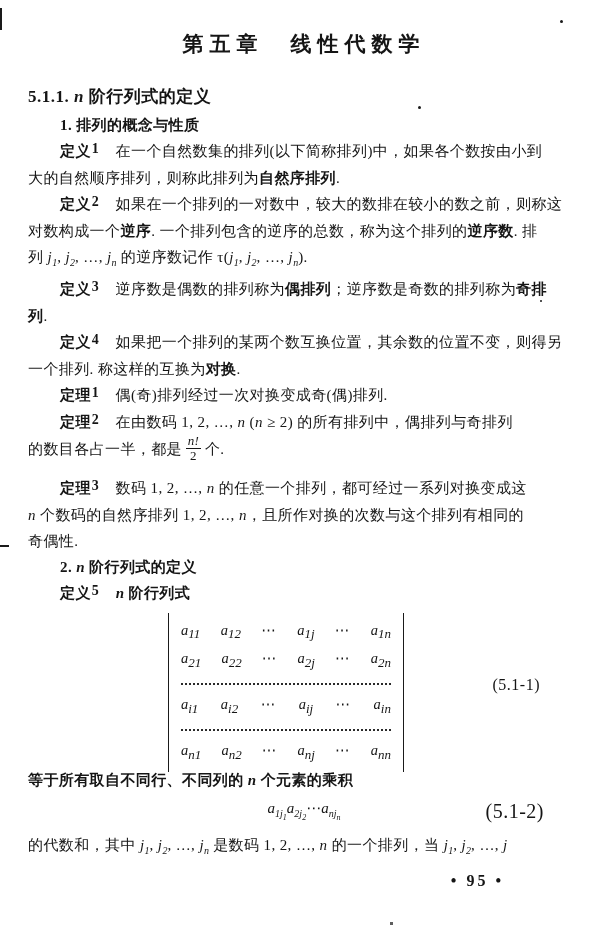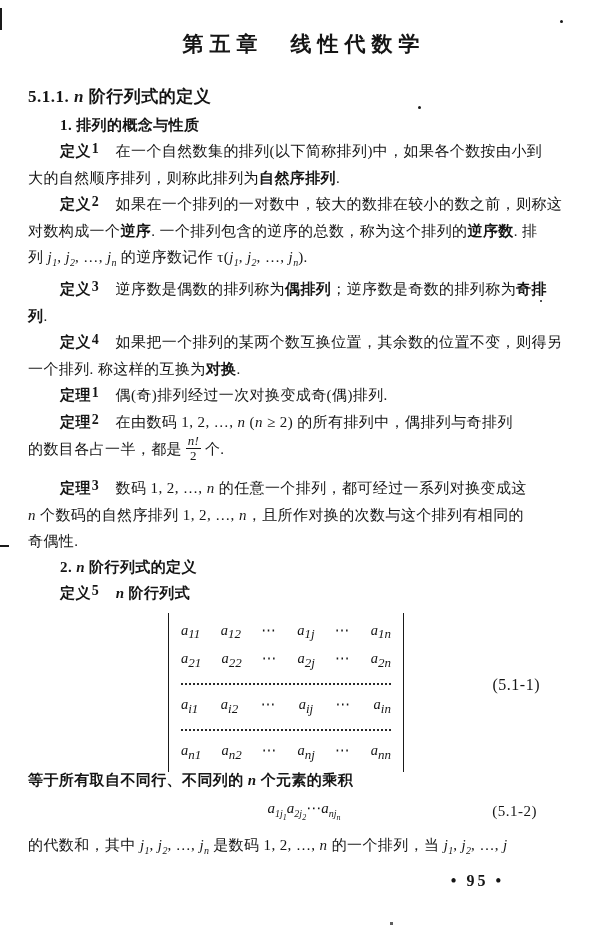--- a/index.html
+++ b/index.html
@@ -44,21 +44,21 @@
     padding:5px 12px;box-sizing:border-box;
   }
   .mrow{display:flex;justify-content:space-between;line-height:25px;font-size:14.5px;}
   .mcell{font-style:italic;letter-spacing:0;}
   .mcell.dots{font-style:normal;letter-spacing:1px;}
   .mcell sub{font-size:13px;margin-top:36px;}
   .msep{border-top:2.6px dotted #2a2a2a;height:0;margin:8px 0 7px 0;}
   .eqnum{position:absolute;right:40px;top:50%;transform:translateY(-50%);font-size:16px;letter-spacing:0.5px;}
   
   .formula-line{position:relative;text-align:center;line-height:30px;margin-top:0px;font-size:15px;}
-  .formula-line .eqnum2{position:absolute;right:43px;top:50%;transform:translateY(-50%);font-size:15px;letter-spacing:0.5px;}
+  .formula-line .eqnum2{position:absolute;right:36px;top:50%;transform:translateY(-50%);font-size:20px;letter-spacing:0.5px;}
   .page-number{
     text-align:right;padding-right:76px;margin-top:8px;
     font-size:16px;font-weight:bold;letter-spacing:3px;
   }
   
   .artifact{position:absolute;background:#1a1a1a;}
   .a-tick{left:0;top:8px;width:2px;height:22px;}
   .a-dash{left:0;top:545px;width:9px;height:2px;}
   .a-dot1{left:560px;top:20px;width:3px;height:3px;border-radius:50%;}
   .a-dot2{left:418px;top:106px;width:3px;height:3px;border-radius:50%;}

